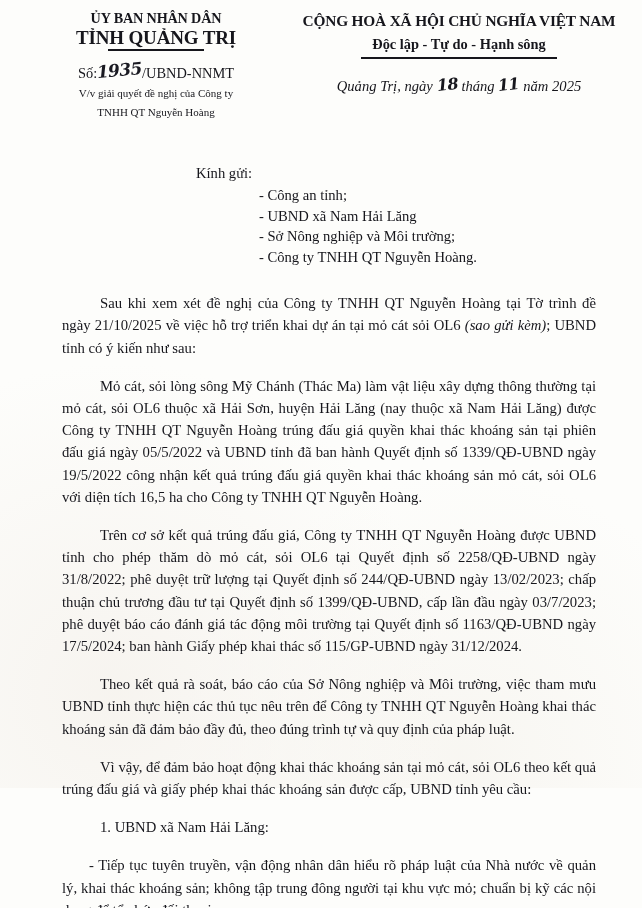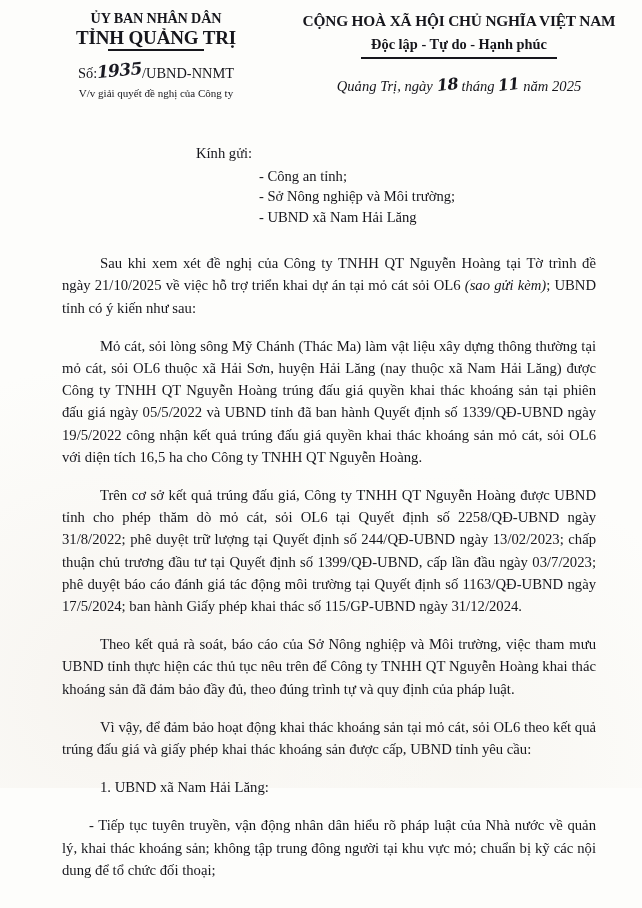--- a/index.html
+++ b/index.html
@@ -167,37 +167,39 @@
   <div class="header">
 
     <div class="hdr-left">
       <div class="org-line">ỦY BAN NHÂN DÂN</div>
       <div class="org-line2">TỈNH QUẢNG TRỊ</div>
       <div class="rule-short"></div>
 
       <div class="numline"><span>Số:</span><span class="handwrite">1935</span><span>/UBND-NNMT</span></div>
 
       <div class="subject">V/v giải quyết đề nghị của Công ty</div>
+      <div class="subject">TNHH QT Nguyễn Hoàng</div>
     </div>
 
     <div class="hdr-right">
       <div class="nation-line">CỘNG HOÀ XÃ HỘI CHỦ NGHĨA VIỆT NAM</div>
-      <div class="motto-line">Độc lập - Tự do - Hạnh phúc</div>
+      <div class="motto-line">Độc lập - Tự do - Hạnh sông</div>
       <div class="rule-mid"></div>
 
       <div class="dateline"><span>Quảng Trị, ngày</span> <span class="hw-sm">18</span> <span>tháng</span> <span class="hw-sm">11</span> <span>năm</span> <span>2025</span></div>
     </div>
   </div>
 
   <div class="recipients">
     <div class="rec-title">Kính gửi:</div>
     <div class="rec-list">
       <div class="rec-item">- Công an tỉnh;</div>
+      <div class="rec-item">- UBND xã Nam Hải Lăng</div>
       <div class="rec-item">- Sở Nông nghiệp và Môi trường;</div>
-      <div class="rec-item">- UBND xã Nam Hải Lăng</div>
+      <div class="rec-item">- Công ty TNHH QT Nguyễn Hoàng.</div>
     </div>
   </div>
 
   <div class="body">
 
     <p><span>Sau khi xem xét đề nghị của Công ty TNHH QT Nguyễn Hoàng tại Tờ trình đề ngày 21/10/2025 về việc hỗ trợ triển khai dự án tại mỏ cát sỏi OL6 </span><span class="it">(sao gửi kèm)</span><span>; UBND tỉnh có ý kiến như sau:</span></p>
 
     <p>Mỏ cát, sỏi lòng sông Mỹ Chánh (Thác Ma) làm vật liệu xây dựng thông thường tại mỏ cát, sỏi OL6 thuộc xã Hải Sơn, huyện Hải Lăng (nay thuộc xã Nam Hải Lăng) được Công ty TNHH QT Nguyễn Hoàng trúng đấu giá quyền khai thác khoáng sản tại phiên đấu giá ngày 05/5/2022 và UBND tỉnh đã ban hành Quyết định số 1339/QĐ-UBND ngày 19/5/2022 công nhận kết quả trúng đấu giá quyền khai thác khoáng sản mỏ cát, sỏi OL6 với diện tích 16,5 ha cho Công ty TNHH QT Nguyễn Hoàng.</p>
 
     <p>Trên cơ sở kết quả trúng đấu giá, Công ty TNHH QT Nguyễn Hoàng được UBND tỉnh cho phép thăm dò mỏ cát, sỏi OL6 tại Quyết định số 2258/QĐ-UBND ngày 31/8/2022; phê duyệt trữ lượng tại Quyết định số 244/QĐ-UBND ngày 13/02/2023; chấp thuận chủ trương đầu tư tại Quyết định số 1399/QĐ-UBND, cấp lần đầu ngày 03/7/2023; phê duyệt báo cáo đánh giá tác động môi trường tại Quyết định số 1163/QĐ-UBND ngày 17/5/2024; ban hành Giấy phép khai thác số 115/GP-UBND ngày 31/12/2024.</p>

